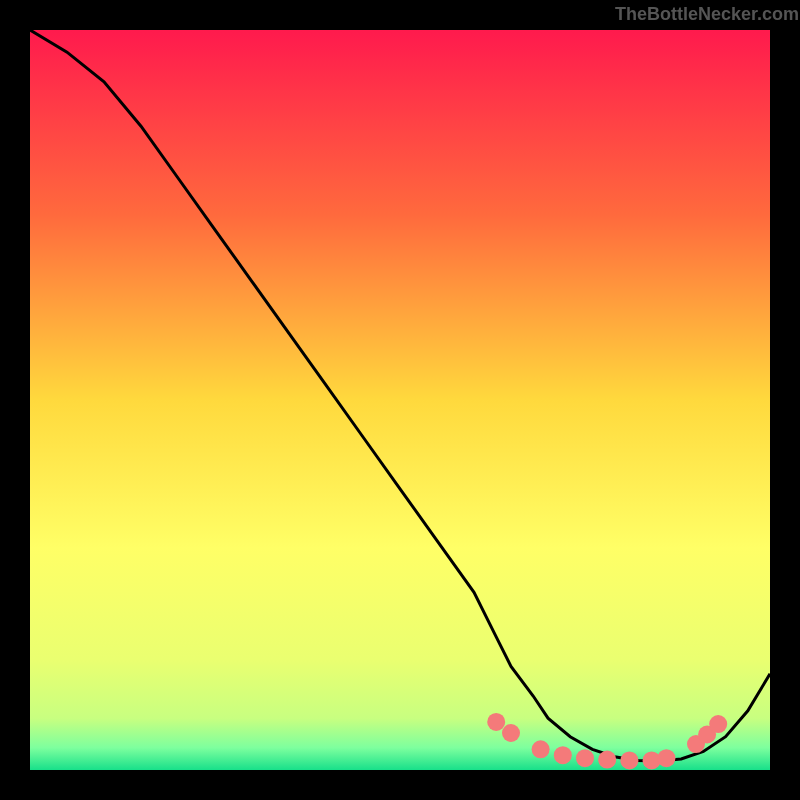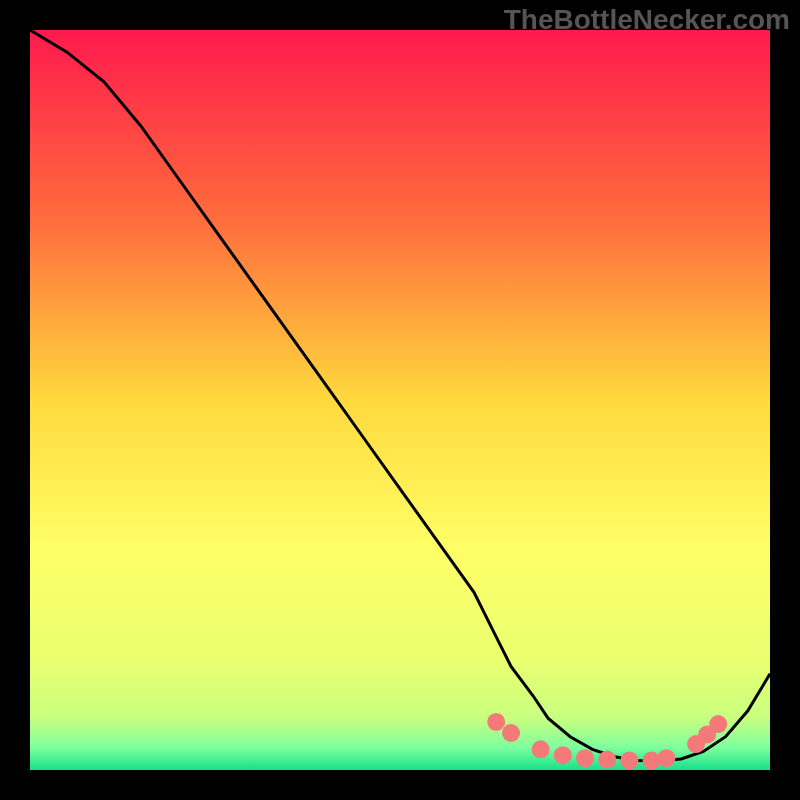--- a/index.html
+++ b/index.html
@@ -7,23 +7,23 @@
     padding: 0;
     background: #000;
     width: 800px;
     height: 800px;
     position: relative;
     font-family: Arial, sans-serif;
   }
   .watermark {
     position: absolute;
     top: 4px;
-    right: 10px;
+    right: 1px;
     color: #555;
-    font-size: 28px;
+    font-size: 18px;
     font-weight: bold;
     z-index: 10;
   }
   .chart-area {
     position: absolute;
     left: 30px;
     top: 30px;
     width: 740px;
     height: 740px;
   }

